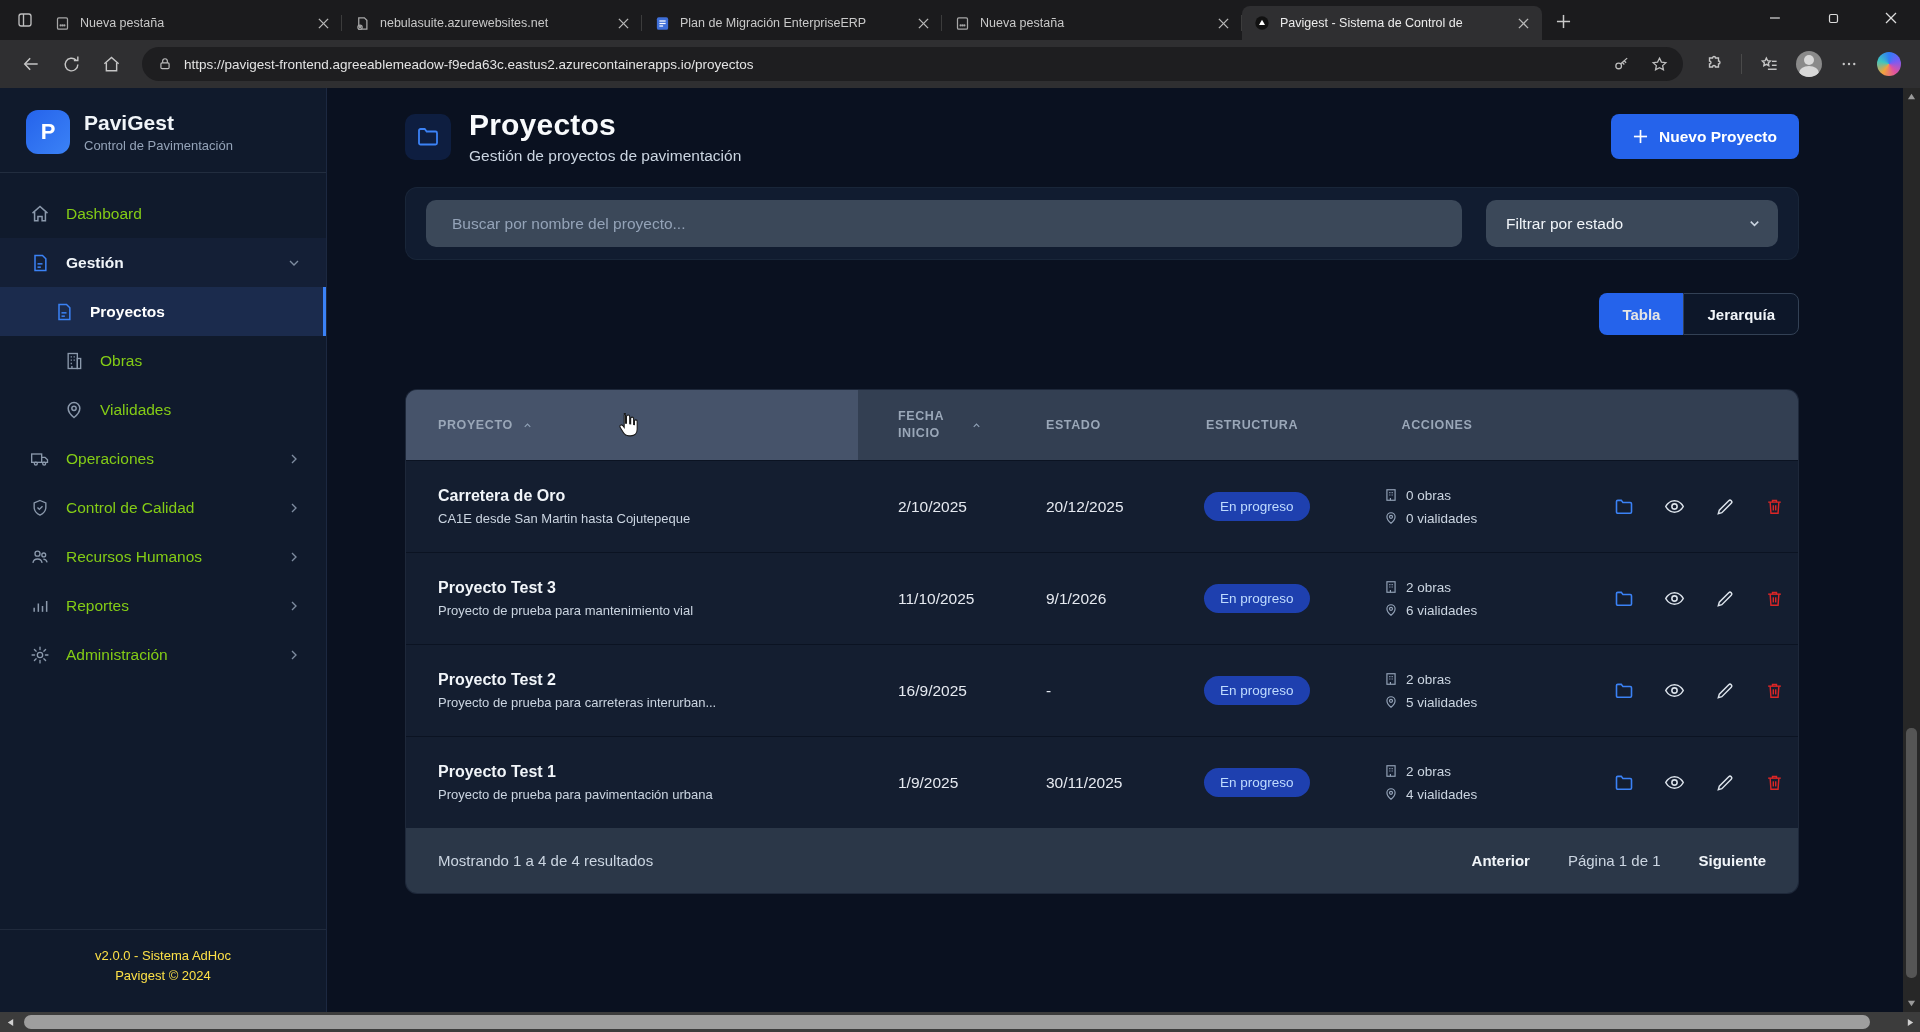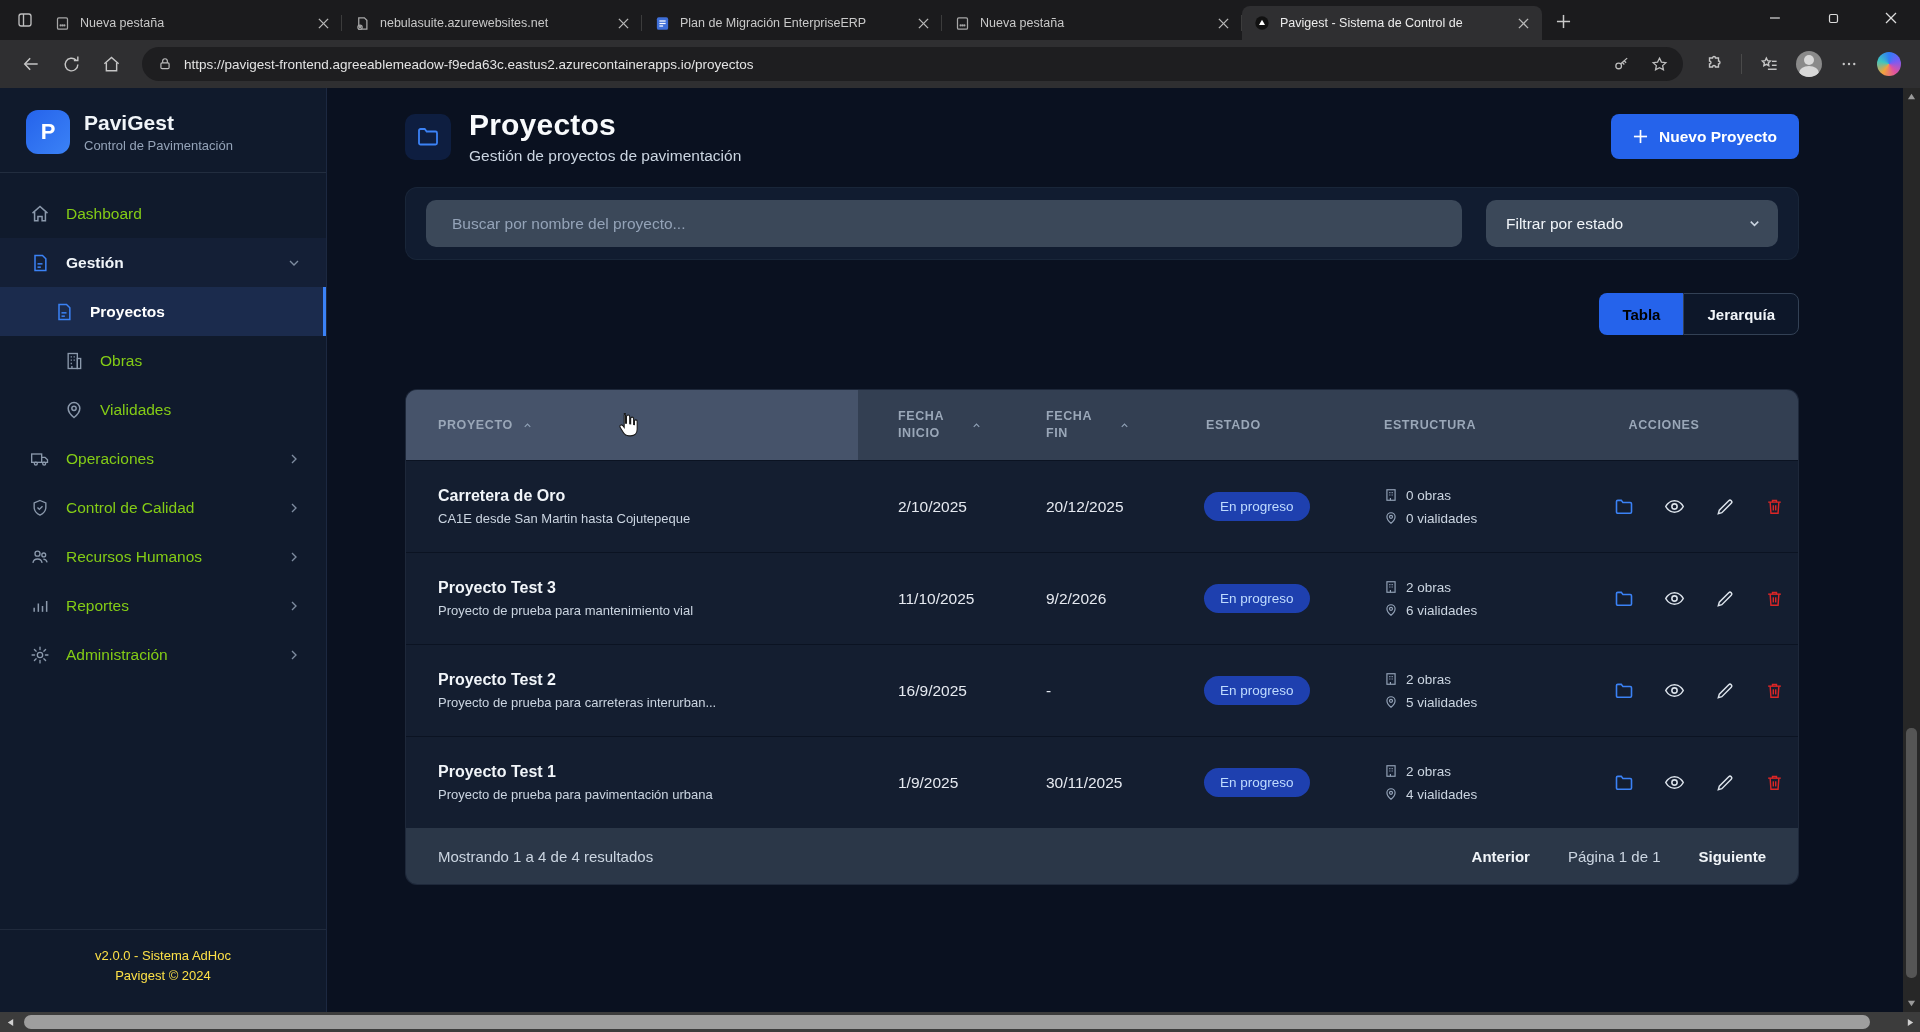--- a/index.html
+++ b/index.html
@@ -72,21 +72,21 @@
                  border-radius:12px; padding:13px 20px; display:flex; align-items:center; gap:24px; }
   .search-input { flex:1; height:47px; background:#3b4859; border:none; border-radius:10px; padding:0 26px;
                   color:#e2e8f0; font-size:15.5px; font-family:inherit; outline:none; }
   .search-input::placeholder { color:#94a3b8; }
   .select-box { width:292px; height:47px; background:#3b4859; border-radius:10px; display:flex; align-items:center;
                 justify-content:space-between; padding:0 16px 0 20px; color:#f1f5f9; font-size:15.5px; }
   .select-box .chev-dn { color:#cbd5e1; }
 
   .toggle-row { margin-top:33px; display:flex; justify-content:flex-end; }
   .btn-toggle { height:42px; padding:0 23px; font-size:15px; font-weight:bold; font-family:inherit; border:none; }
-  .btn-tabla { background:#2563eb; color:#000000; border-radius:8px 0 0 8px; }
+  .btn-tabla { background:#2563eb; color:#e5e5e5; border-radius:8px 0 0 8px; }
   .btn-jer { background:#0d1729; color:#f1f5f9; border:1px solid #334155; border-radius:0 8px 8px 0; }
 
   .table-card { margin-top:54px; border-radius:12px; overflow:hidden; border:1px solid rgba(148,163,184,.08); background:#141e30; }
   .tgrid { display:grid; grid-template-columns:452px 148px 160px 178px 260px 1fr; align-items:center; }
   .thead { background:#333f52; height:70px; color:#9aa7b8; font-size:12.5px; font-weight:bold;
            text-transform:uppercase; letter-spacing:.6px; }
   .th { display:flex; align-items:center; gap:9px; padding-left:40px; height:100%; }
   .th.first { padding-left:32px; background:#46536a; position:relative; }
   .th .th-label.narrow { max-width:64px; line-height:1.35; }
   .caret { color:#8fa0b5; flex:none; }
@@ -102,21 +102,21 @@
   .badge { display:inline-block; background:#1e40af; color:#bfdbfe; font-size:13.5px; padding:7px 16px; border-radius:999px; }
   .cell-struct { padding-left:40px; display:flex; flex-direction:column; gap:8px; font-size:13.5px; color:#cbd5e1; }
   .struct-line { display:flex; align-items:center; gap:8px; }
   .struct-line .s-ico { color:#94a3b8; flex:none; }
   .cell-actions { display:flex; align-items:center; gap:30px; padding-left:10px; }
   .act { background:none; border:none; padding:0; display:flex; }
   .act.folder { color:#3b82f6; }
   .act.view, .act.edit { color:#dbe2ea; }
   .act.del { color:#dc2626; }
 
-  .tfoot { height:56px; background:#2b3748; display:flex; align-items:center; justify-content:space-between;
+  .tfoot { height:65px; background:#2b3748; display:flex; align-items:center; justify-content:space-between;
            padding:0 32px; font-size:15px; }
   .tf-summary { color:#cbd5e1; }
   .tf-right { display:flex; align-items:center; gap:38px; }
   .tf-btn { background:none; border:none; color:#f1f5f9; font-size:15px; font-weight:bold; font-family:inherit; }
   .tf-page { color:#cbd5e1; }
 
   
   .vscroll { width:17px; background:#272727; position:relative; }
   .vs-arrow { position:absolute; left:0; width:17px; height:17px; display:flex; align-items:center; justify-content:center; color:#9a9a9a; }
   .vs-thumb { position:absolute; left:3px; width:11px; border-radius:5px; background:#555; top:640px; height:250px; }
@@ -542,28 +542,20 @@
               </svg>
           </span>
           <span class="cursor-glyph">
             <svg width="26" height="26" viewBox="0 0 24 24">
                 <path d="M9 1.5c.9 0 1.6.7 1.6 1.6v7.2l.9.1V4.3c0-.8.7-1.5 1.5-1.5s1.5.7 1.5 1.5v6.6l.9.1V6c0-.7.6-1.3 1.3-1.3.8 0 1.4.6 1.4 1.3v5.6l.8.1V8.5c0-.7.6-1.2 1.2-1.2.7 0 1.3.6 1.3 1.2V16c0 3.6-2.4 6-6 6h-1.6c-2.4 0-4-1-5.2-3l-3-5c-.4-.7-.2-1.5.5-1.9.6-.4 1.4-.2 1.9.4l1.4 1.8V3.1c0-.9.7-1.6 1.6-1.6z" fill="#fff" stroke="#1a1a1a" stroke-width="1"></path>
               </svg>
           </span>
         </div>
         <div class="th">
           <span class="th-label narrow">Fecha Inicio</span>
-          <span class="caret">
-            <svg width="11" height="11" viewBox="0 0 24 24" fill="none" stroke="currentColor" stroke-width="2.6">
-                <polyline points="6 15 12 9 18 15"></polyline>
-              </svg>
-          </span>
-        </div>
-        <div class="th">
-          <span class="th-label narrow">Fecha Fin</span>
           <span class="caret">
             <svg width="11" height="11" viewBox="0 0 24 24" fill="none" stroke="currentColor" stroke-width="2.6">
                 <polyline points="6 15 12 9 18 15"></polyline>
               </svg>
           </span>
         </div>
         <div class="th">
           <span class="th-label">Estado</span>
         </div>
         <div class="th">
@@ -634,21 +626,21 @@
             </button>
         </div>
       </div>
 
       <div class="tgrid tr">
         <div class="cell-project">
           <div class="proj-name">Proyecto Test 3</div>
           <div class="proj-desc">Proyecto de prueba para mantenimiento vial</div>
         </div>
         <div class="cell-date">11/10/2025</div>
-        <div class="cell-date">9/2/2026</div>
+        <div class="cell-date">9/1/2026</div>
         <div class="cell-status"><span class="badge">En progreso</span></div>
         <div class="cell-struct">
           <span class="struct-line">
               <span class="s-ico">
                 <svg width="14" height="14" viewBox="0 0 24 24" fill="none" stroke="currentColor" stroke-width="2">
                   <rect x="5" y="3" width="14" height="18"></rect>
                   <line x1="9" y1="8" x2="11" y2="8"></line>
                   <line x1="13" y1="8" x2="15" y2="8"></line>
                   <line x1="9" y1="12" x2="11" y2="12"></line>
                   <line x1="13" y1="12" x2="15" y2="12"></line>

